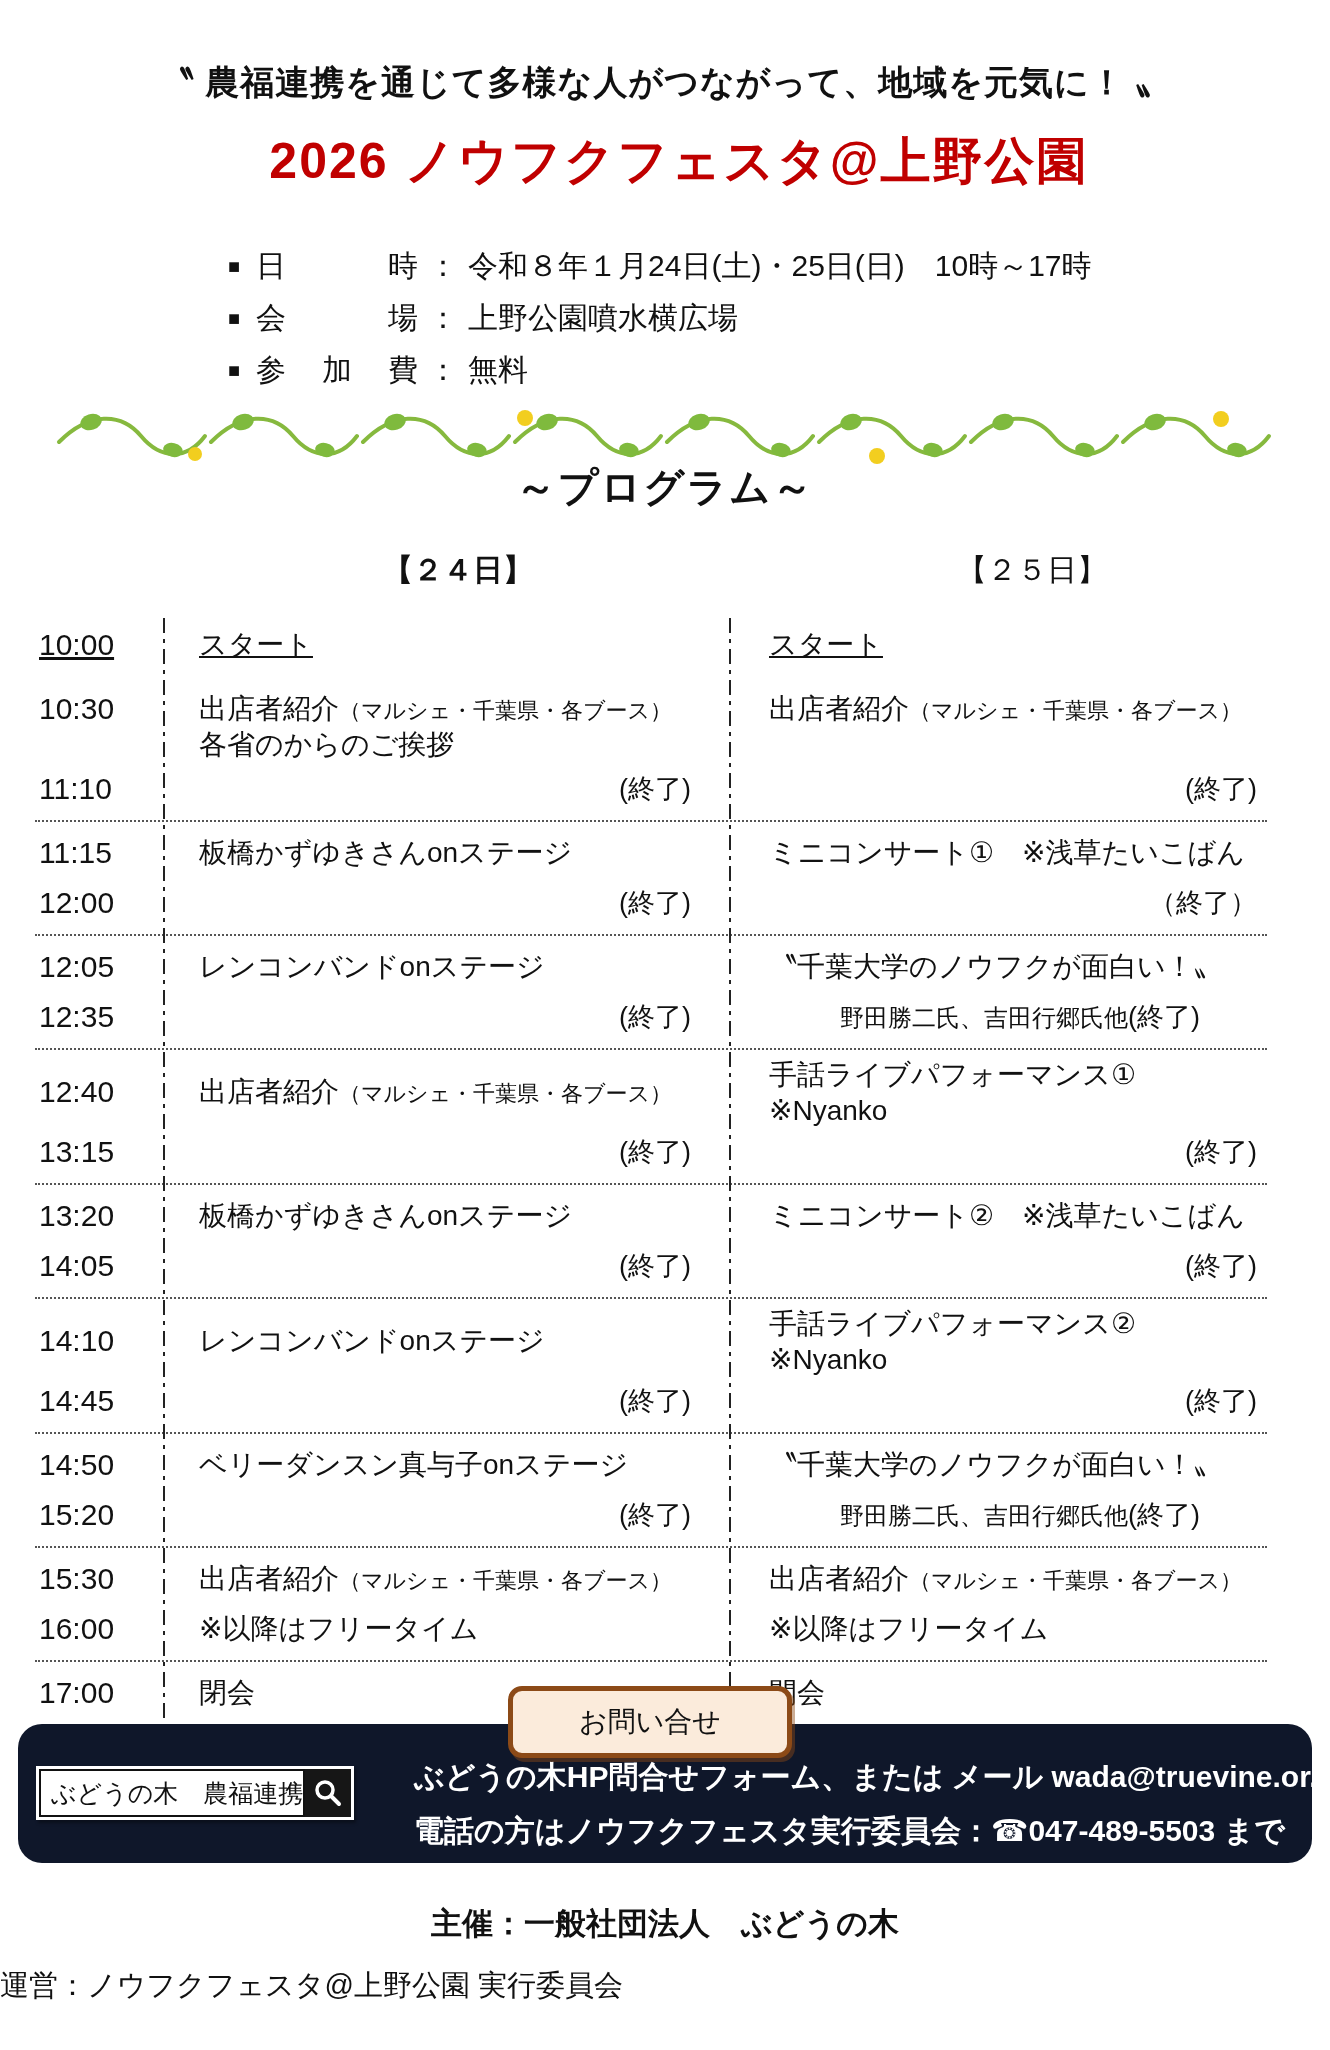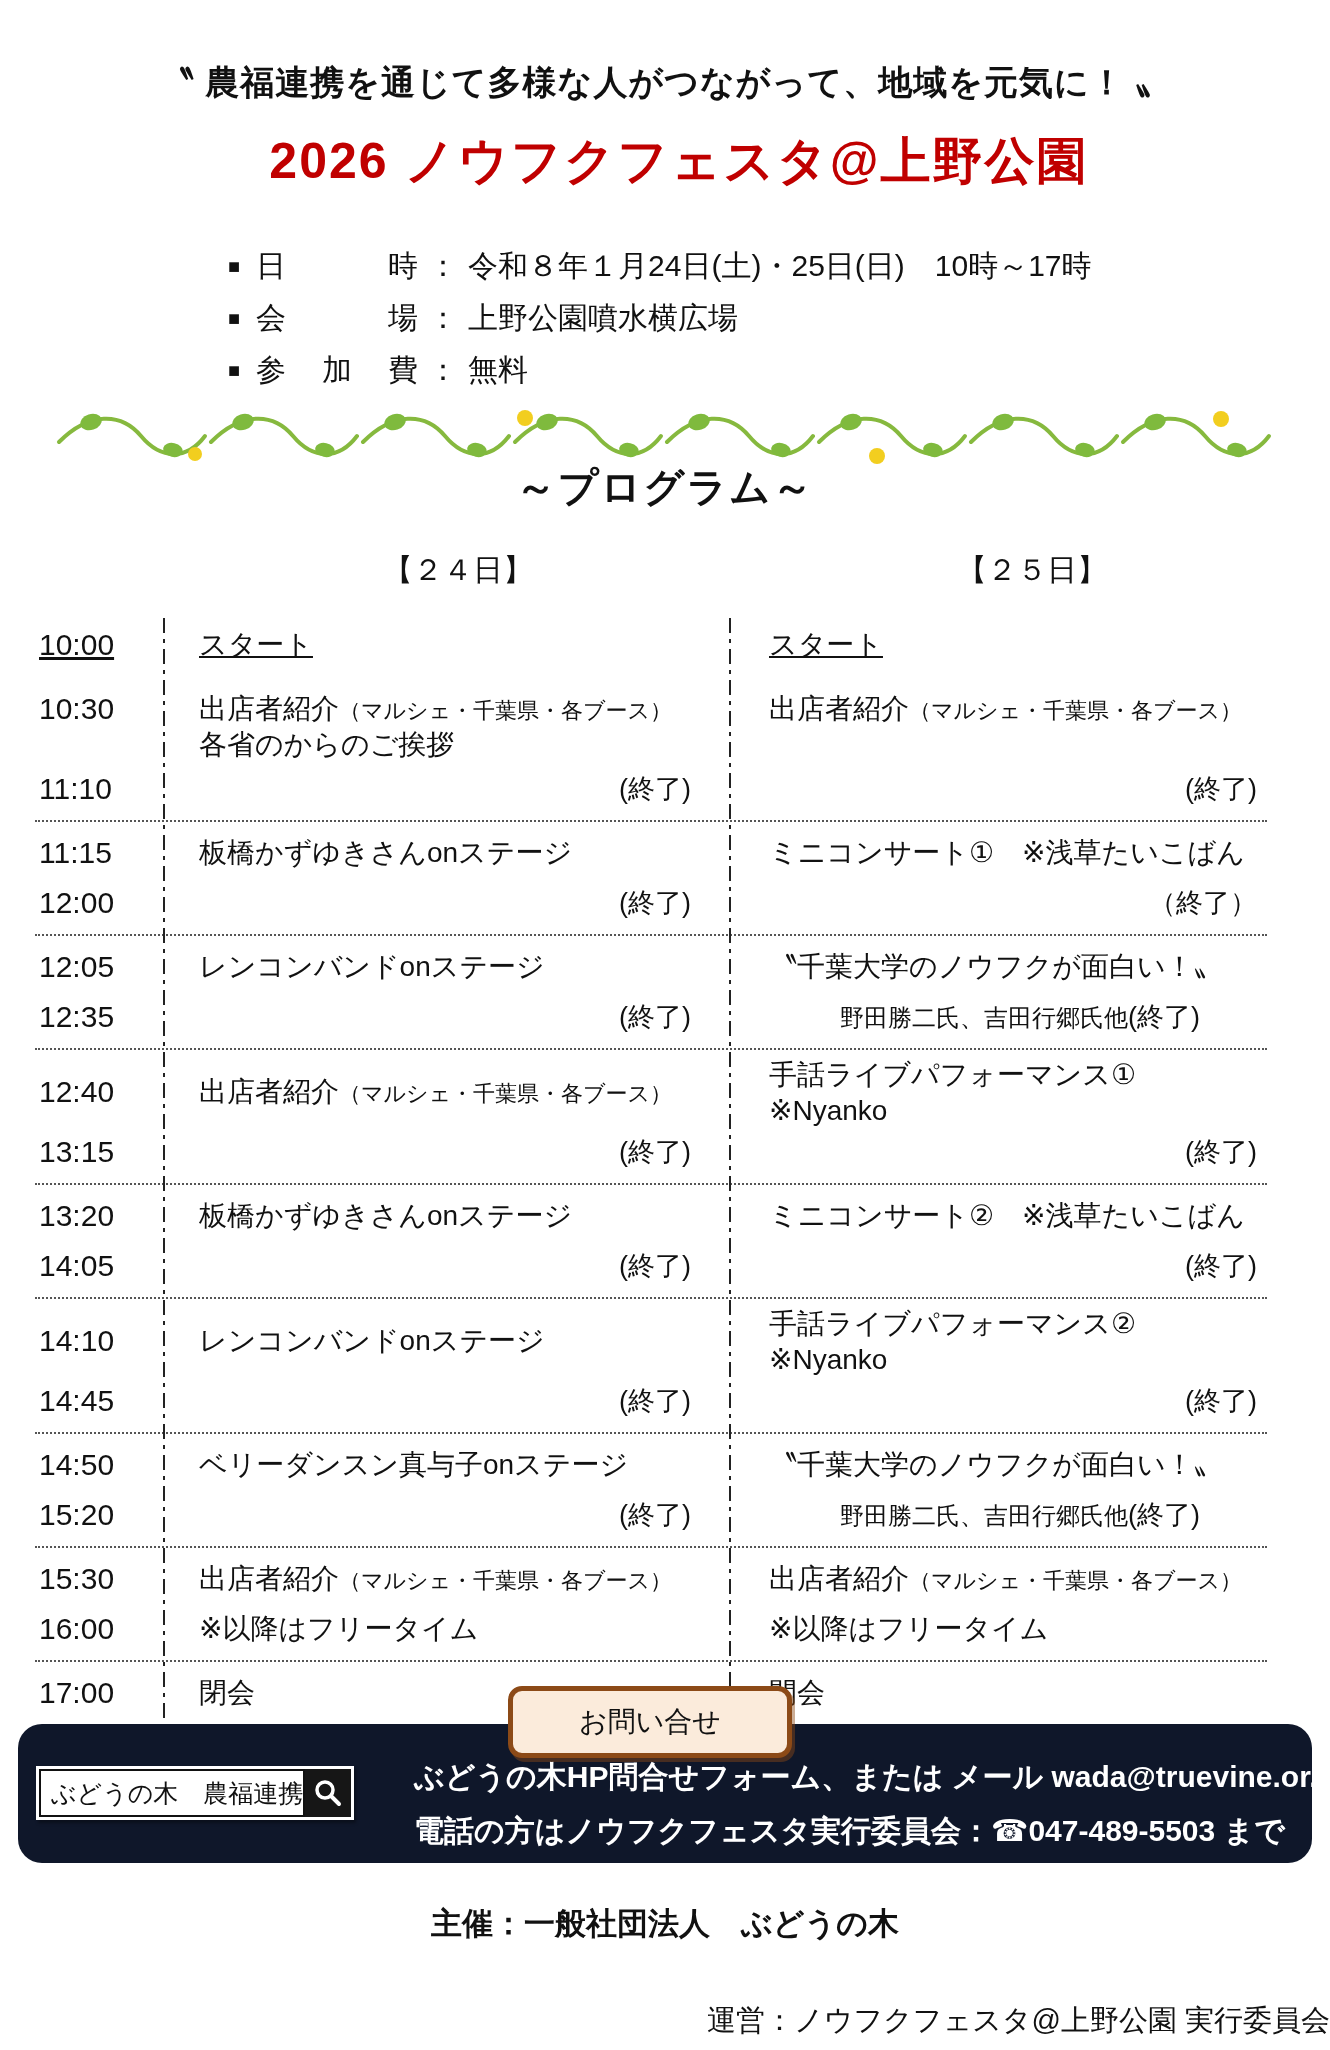--- a/index.html
+++ b/index.html
@@ -19,21 +19,21 @@
   .bullet{font-size:20px;margin-right:16px;transform:translateY(-3px);}
   .info-label{display:inline-block;width:162px;text-align:justify;text-align-last:justify;}
   .info-colon{display:inline-block;width:50px;text-align:center;}
   .info-value{white-space:nowrap;}
   
   .vine{position:absolute;top:406px;left:55px;}
   
   .program-title{position:absolute;top:460px;left:0;width:100%;text-align:center;
     font-size:40px;font-weight:bold;letter-spacing:2px;}
   .day-h{position:absolute;top:550px;font-size:30px;text-align:center;}
-  .day-h.d1{left:338px;width:240px;}
+  .day-h.d1{left:338px;width:240px;font-weight:bold;}
   .day-h.d2{left:912px;width:240px;}
   
   .table{position:absolute;top:614px;left:35px;width:1232px;}
   .vline{position:absolute;top:4px;bottom:4px;width:2px;
     background:repeating-linear-gradient(to bottom,#222 0 15px,transparent 15px 21px,#222 21px 25px,transparent 25px 31px);}
   .vline-1{left:128px;}
   .vline-2{left:694px;}
   .block{padding:6px 0;border-bottom:2.5px dotted #555;}
   .block.last{border-bottom:none;}
   .row{display:grid;grid-template-columns:128px 566px 1fr;min-height:50px;
@@ -57,21 +57,21 @@
   .search{position:absolute;top:42px;left:18px;width:312px;height:48px;background:#fff;
     padding:3px;display:flex;box-shadow:2px 3px 3px rgba(0,0,0,.35);}
   .search-input{flex:1;border:2px solid #111;background:#fff;display:flex;
     align-items:center;padding-left:10px;font-size:25px;white-space:nowrap;}
   .search-btn{width:56px;background:#161616;display:flex;align-items:center;justify-content:center;}
   .contact-text{position:absolute;left:396px;top:26px;color:#fff;font-weight:bold;
     font-size:30px;line-height:54px;white-space:nowrap;}
   
   .f1{position:absolute;top:1903px;left:0;width:100%;text-align:center;
     font-size:31px;font-weight:bold;}
-  .f2{position:absolute;top:1966px;left:0;width:100%;text-align:right;font-size:29px;margin-top:35px;}
+  .f2{position:absolute;top:1966px;left:0;width:100%;text-align:left;font-size:29px;}
 </style>
 </head>
 <body>
 
 <div class="tagline">〝 農福連携を通じて多様な人がつながって、地域を元気に！ 〟</div>
 <div class="main-title">2026 ノウフクフェスタ@上野公園</div>
 
 <div class="info">
   <div class="info-row">
     <span class="bullet">■</span>

